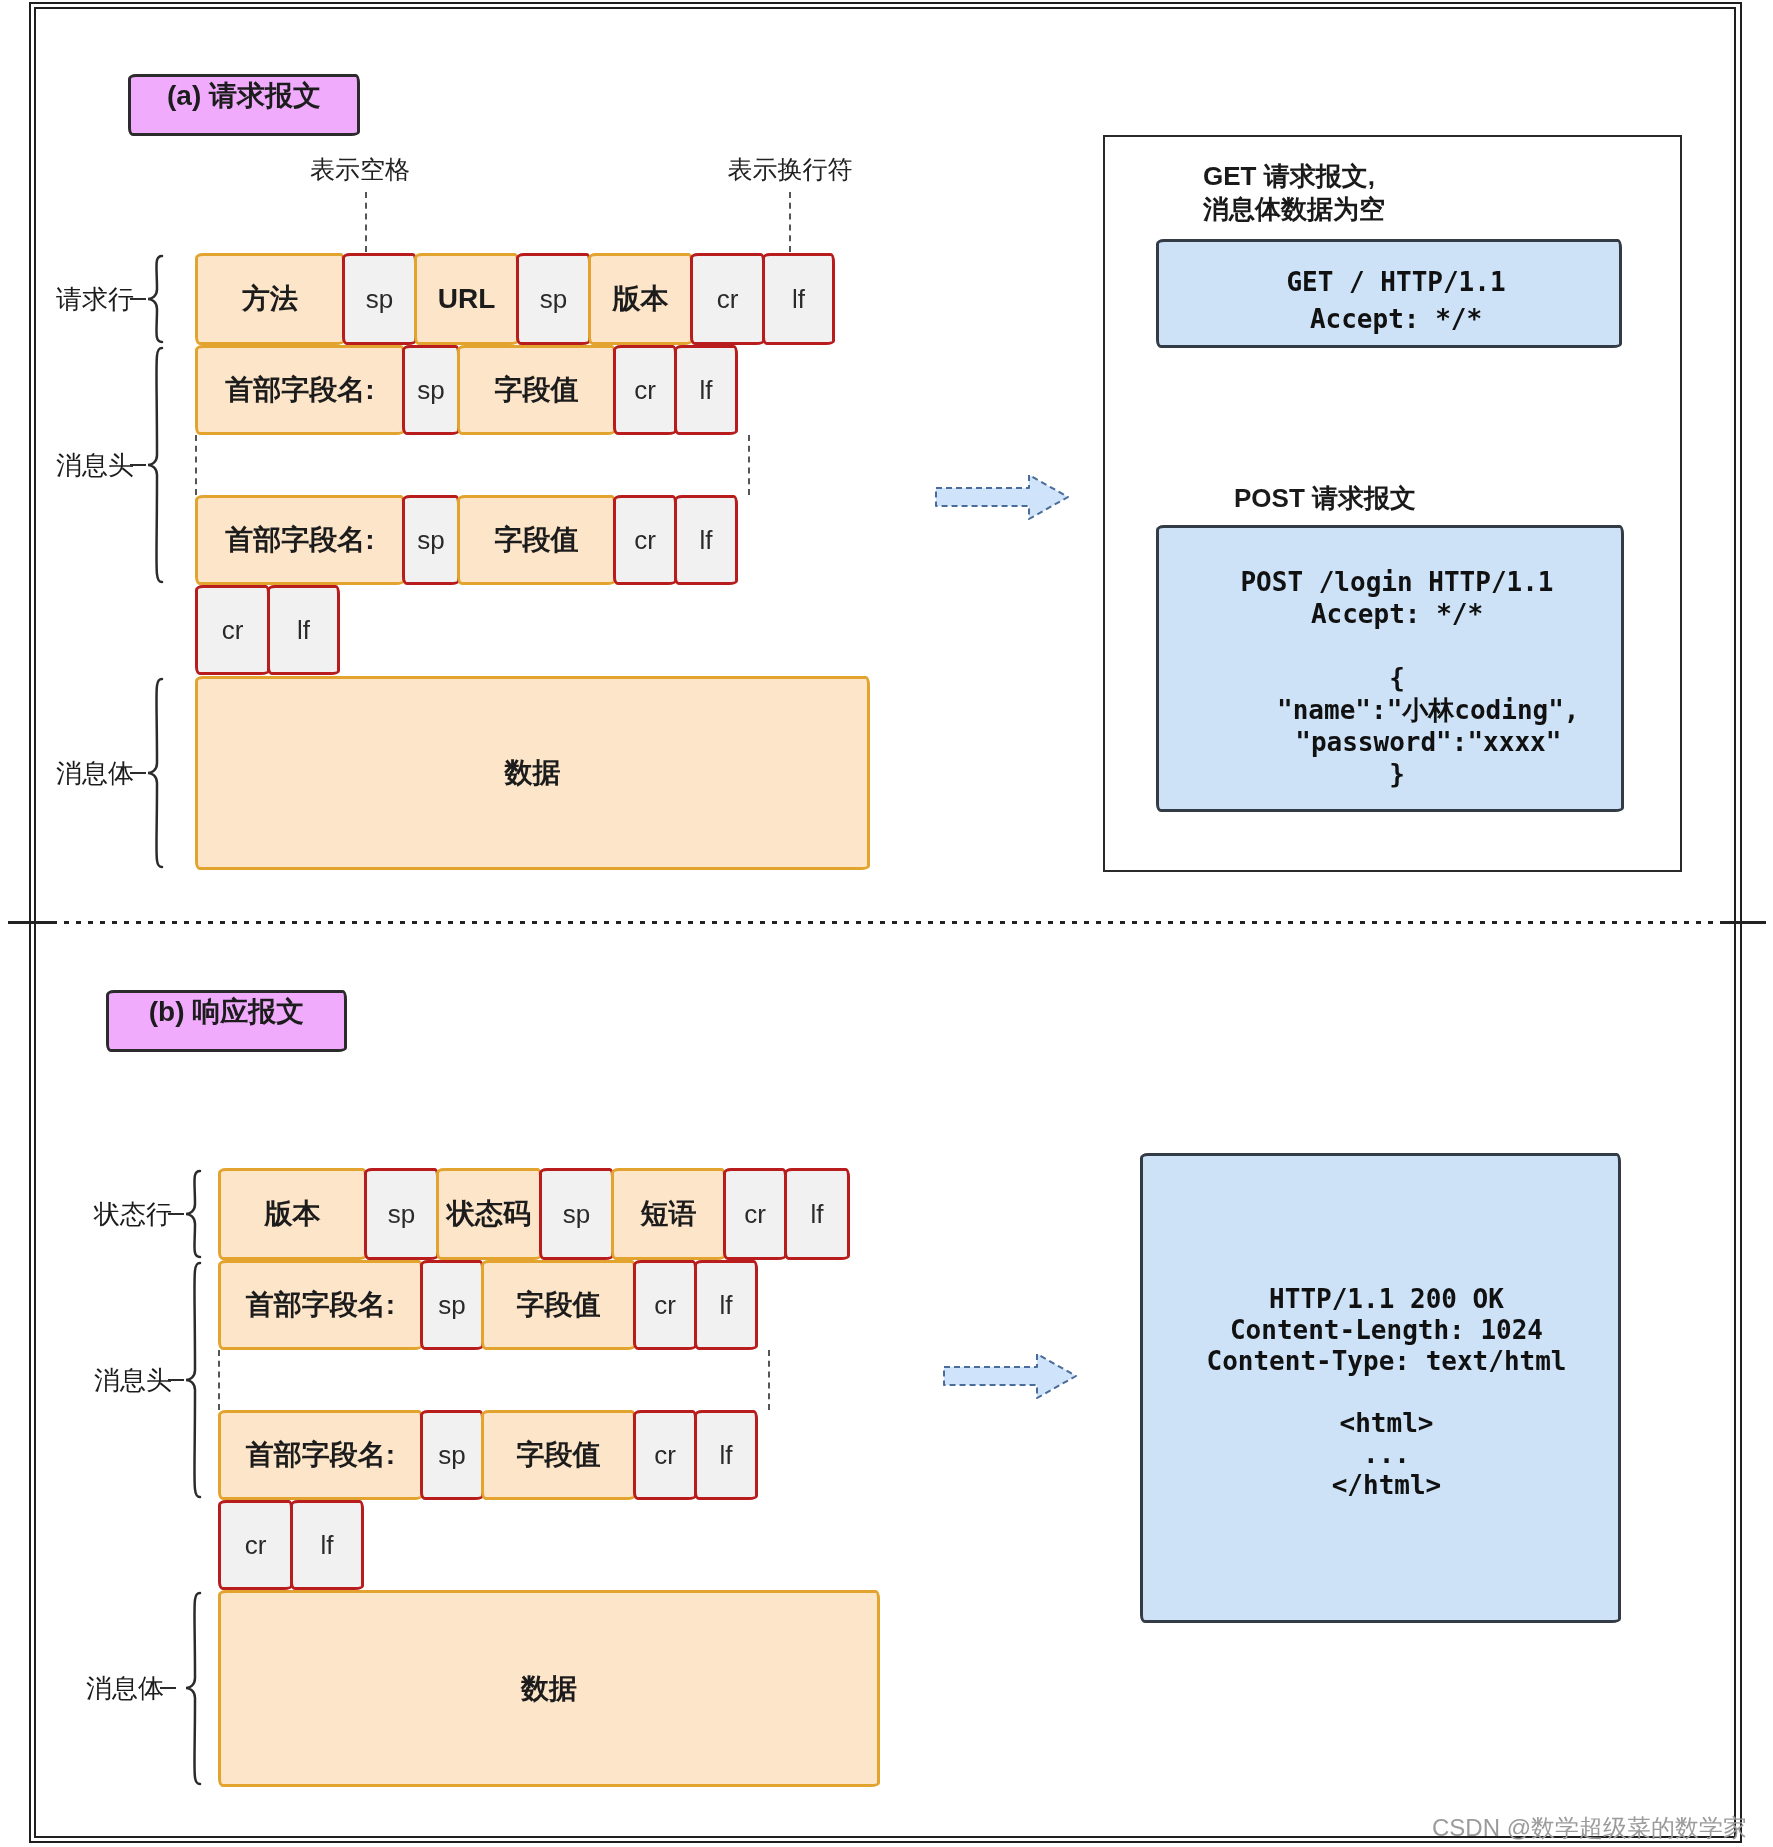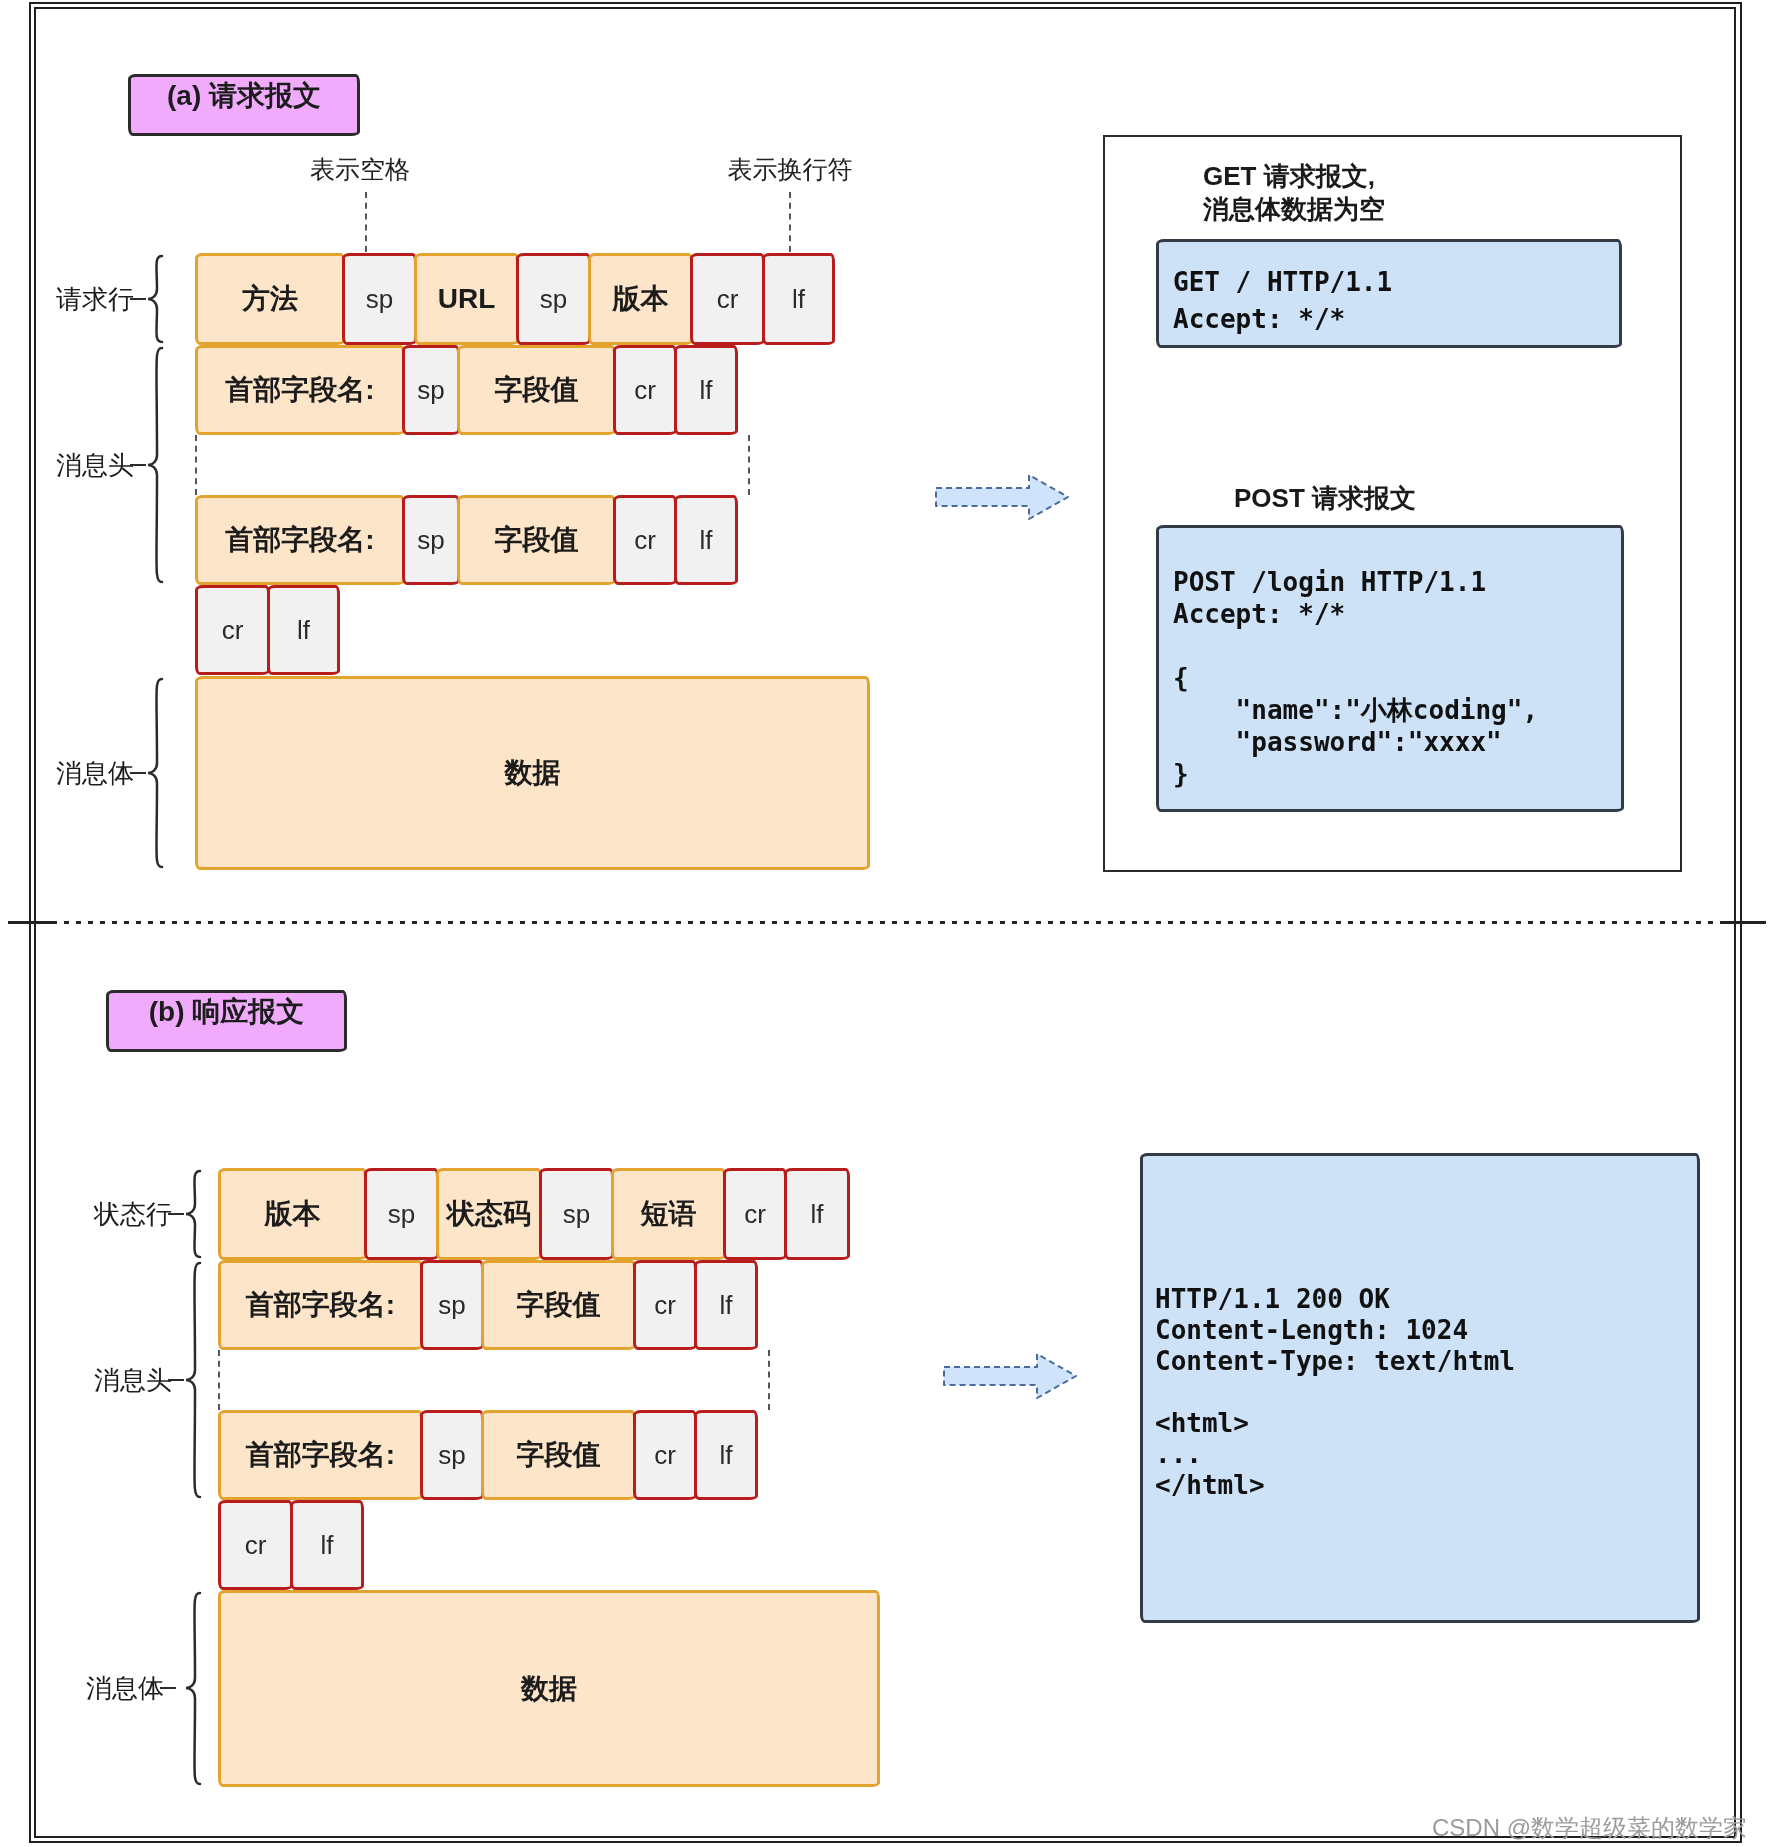--- a/index.html
+++ b/index.html
@@ -20,21 +20,21 @@
            font-weight:bold;font-size:28px;}
   .gapbox{border-left:2px dashed #555;border-right:2px dashed #555;}
   .lbl{font-size:26px;text-align:right;line-height:30px;}
   .tick{height:2px;background:#2b2b2b;}
   .note{font-size:25px;text-align:center;line-height:30px;color:#222;}
   .dashv{width:0;border-left:2px dashed #555;}
   .ybox{background:#f0abfc;border:3px solid #2b2b2b;display:flex;align-items:flex-start;justify-content:center;
         font-weight:bold;font-size:28px;}
   .panelbox{border:2px solid #2a2a2a;}
   .caption{font-size:26px;line-height:33px;white-space:pre-line;color:#1a1a1a;font-weight:bold;}
-  .bluebox{background:#cde2f7;border:3px solid #333c46;}
+  .bluebox{background:#cde2f7;border:3px solid #333c46;text-align:center;}
   .code{margin:0;font-family:"DejaVu Sans Mono","Liberation Mono",monospace;font-weight:bold;
         font-size:26px;color:#111;white-space:pre;}
   .divider{height:3px;background:repeating-linear-gradient(90deg,#222 0 5px,transparent 5px 12px);}
   .solidseg{height:3px;background:#222;}
   .watermark{font-size:24px;color:#9b9b9b;}
   svg{display:block;}
 </style>
 </head>
 <body>
 
@@ -189,21 +189,21 @@
   </div>
 
   <div class="abs databox sketch" style="left:218px;top:1590px;width:662px;height:197px;">
     <span>数据</span>
   </div>
 
   <svg class="abs" style="left:941px;top:1350px;" width="140" height="52" viewBox="0 0 140 52">
     <polygon points="3,17 96,17 96,4 135,26 96,48 96,35 3,35" fill="#cfe4fa" stroke="#4a6c9b" stroke-width="2" stroke-dasharray="6 4" stroke-linejoin="round"></polygon>
   </svg>
 
-  <div class="abs bluebox sketch" style="left:1140px;top:1153px;width:560px;height:470px;">
+  <div class="abs bluebox sketch" style="left:1140px;top:1153px;width:481px;height:470px;">
     <pre class="code" style="padding:128px 0 0 12px;line-height:31px;">HTTP/1.1 200 OK
 Content-Length: 1024
 Content-Type: text/html
 
 &lt;html&gt;
 ...
 &lt;/html&gt;</pre>
   </div>
 
   <div class="abs watermark" style="right:26px;top:1812px;">CSDN @数学超级菜的数学家</div>

